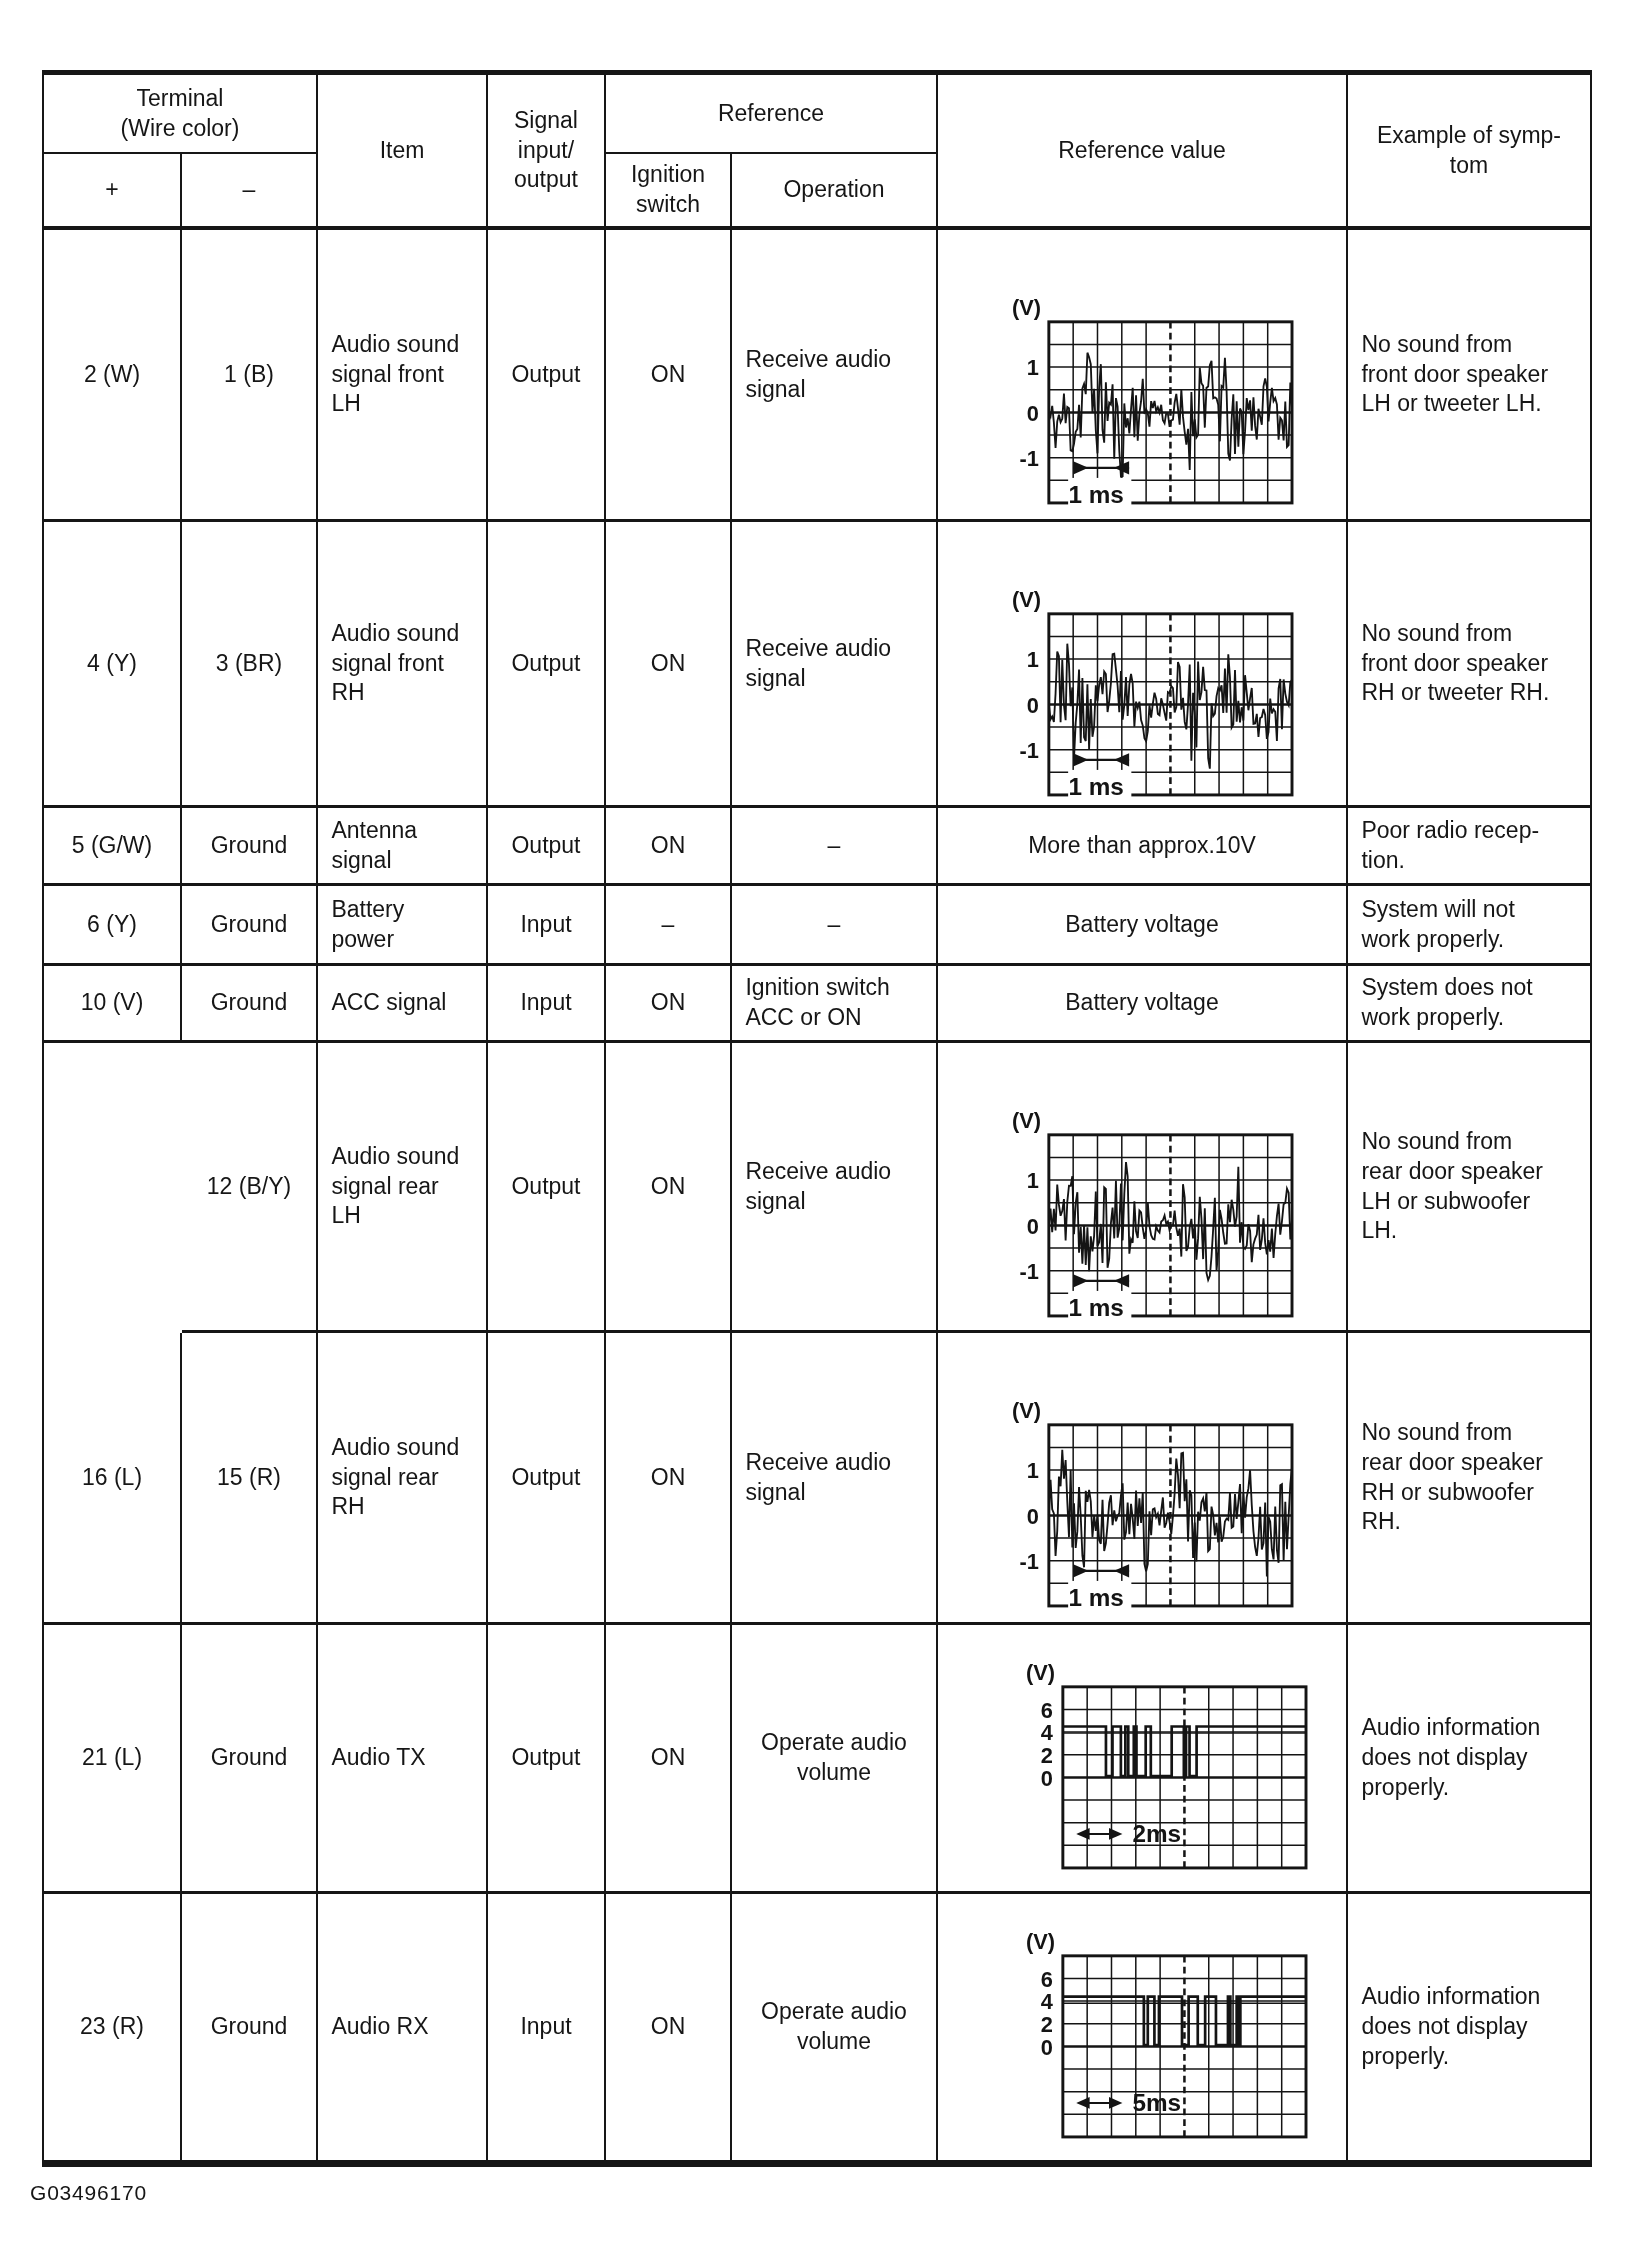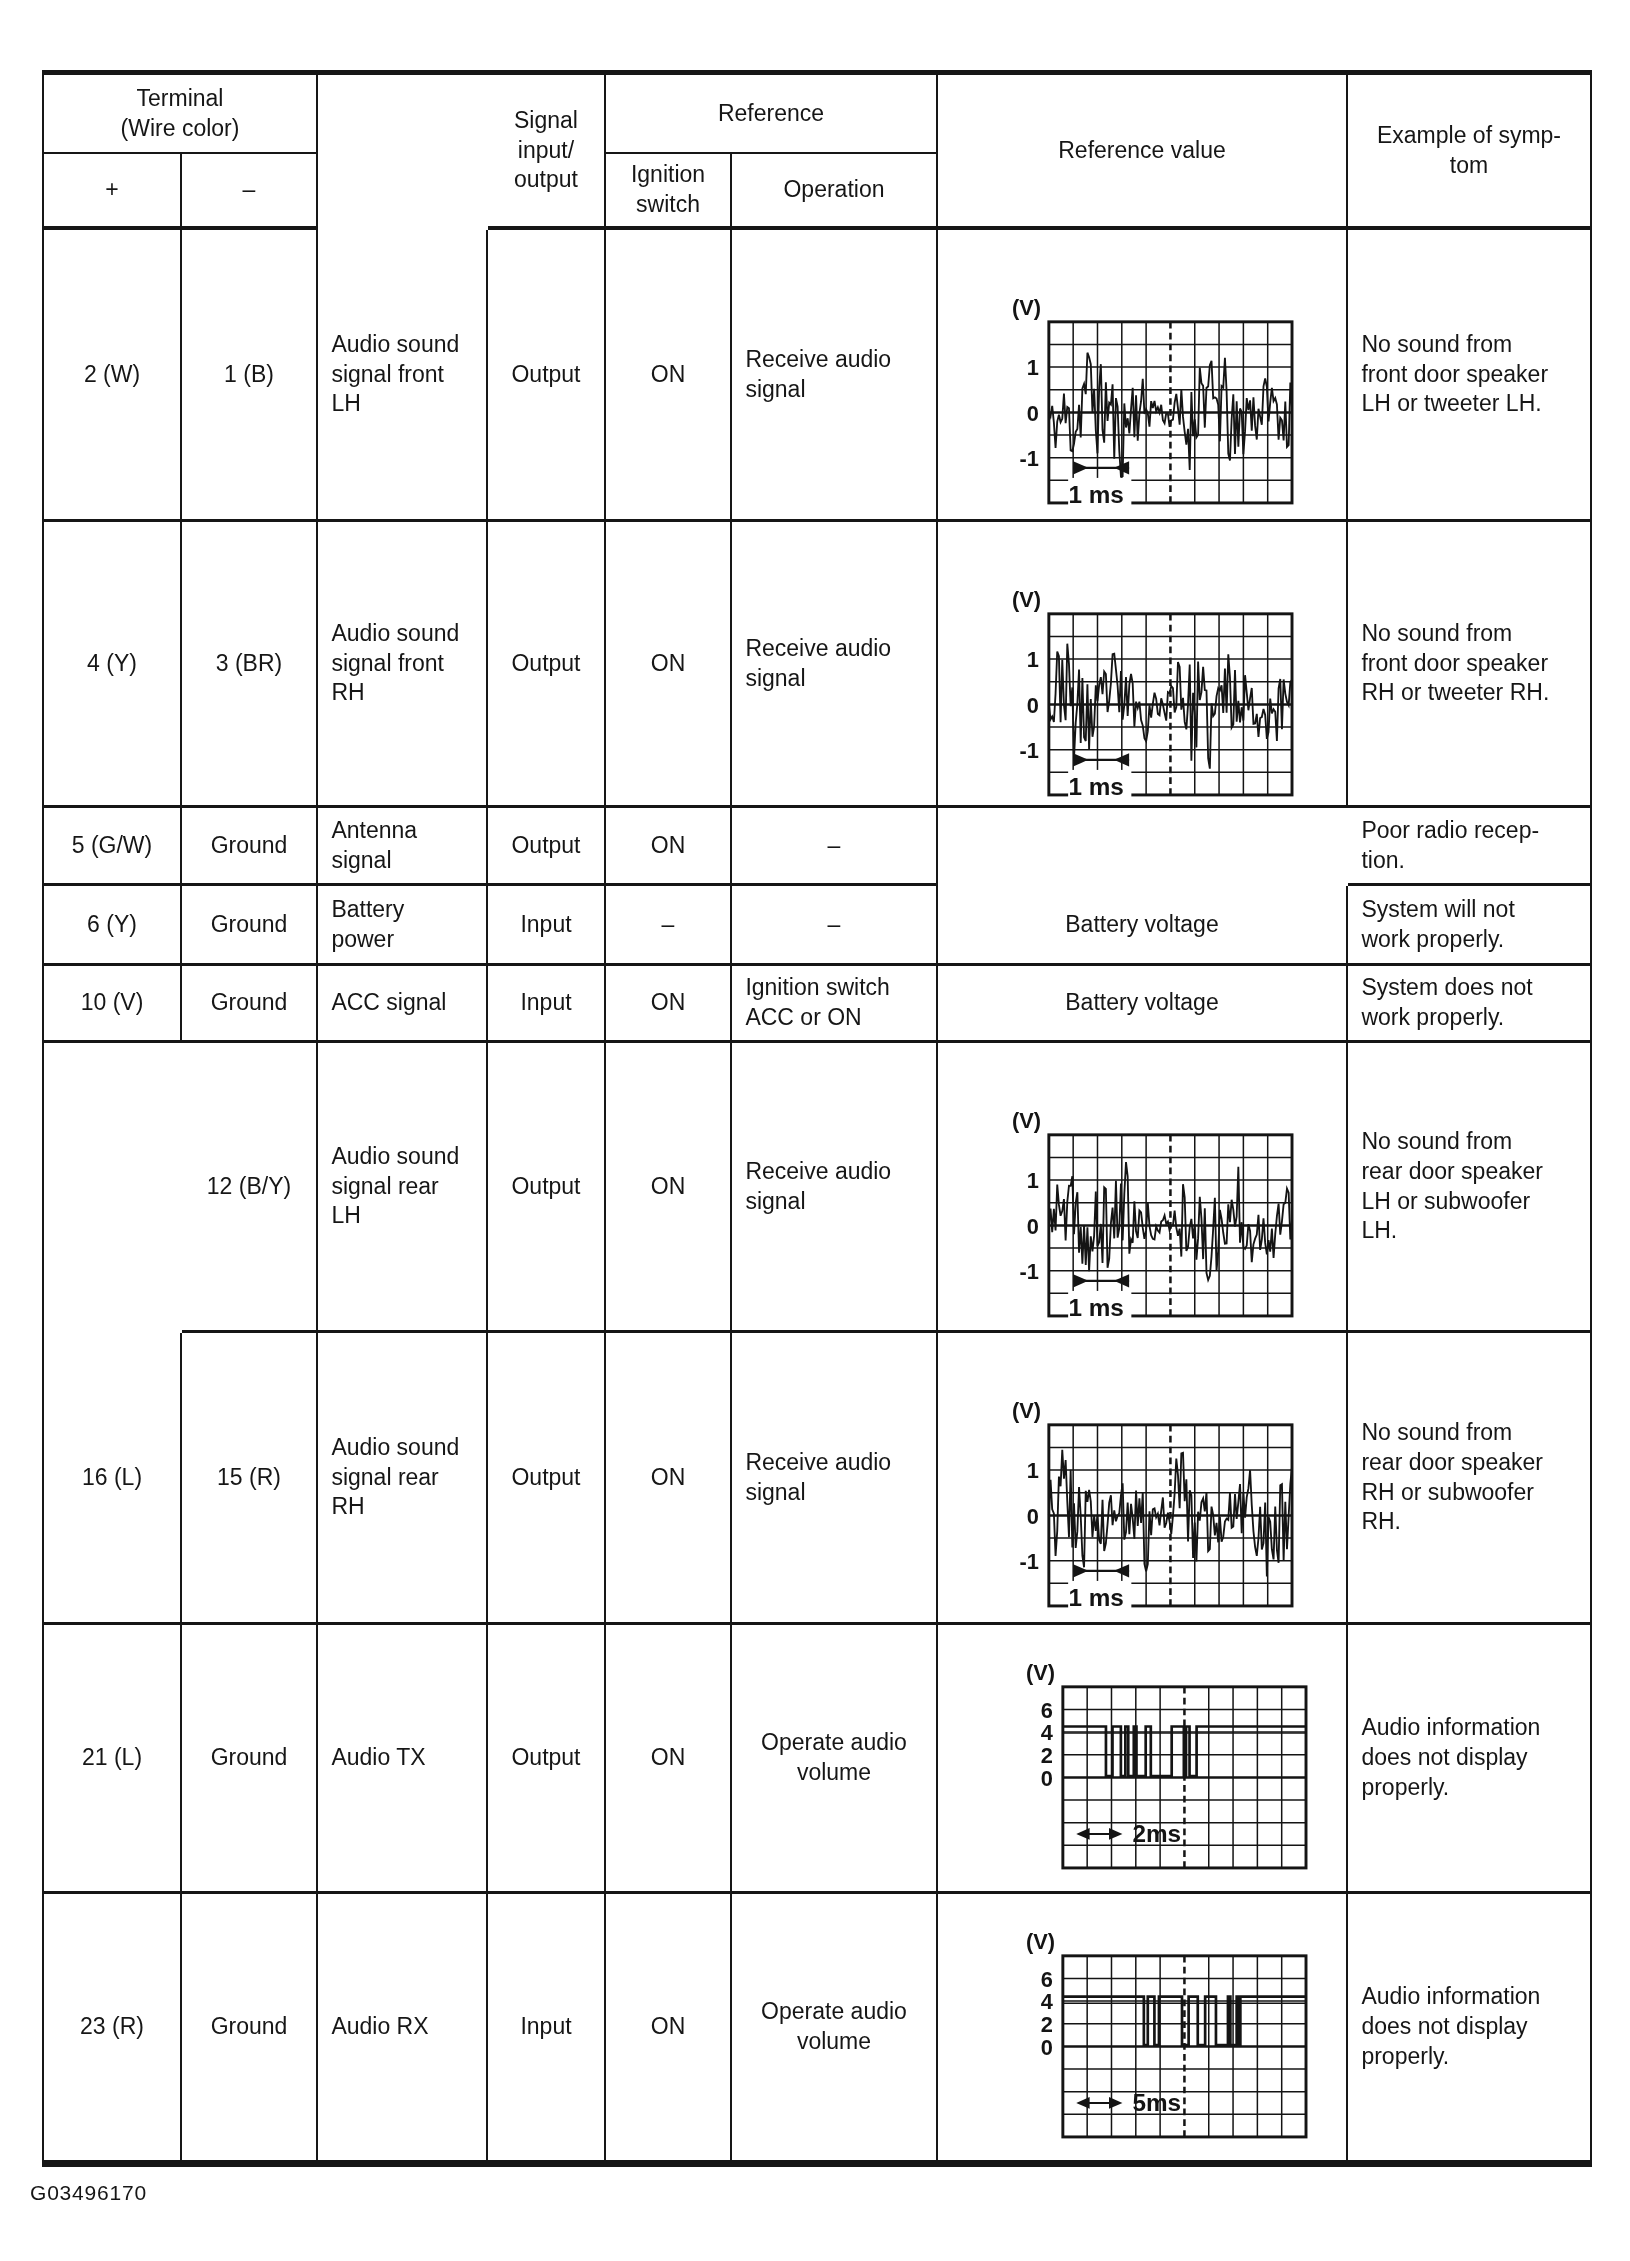--- a/index.html
+++ b/index.html
@@ -38,20 +38,21 @@
 <body>
 
 <div class="page">
 
   <div class="svc-table">
 
     <div class="cell bb3" style="grid-area:1/1/2/3">Terminal
 (Wire color)</div>
     <div class="cell bb5" style="grid-area:2/1/3/2">+</div>
     <div class="cell bb5" style="grid-area:2/2/3/3">–</div>
+    <div class="cell bb5" style="grid-area:1/3/3/4">Item</div>
     <div class="cell bb5" style="grid-area:1/4/3/5">Signal
 input/
 output</div>
     <div class="cell bb3" style="grid-area:1/5/2/7">Reference</div>
     <div class="cell bb5" style="grid-area:2/5/3/6">Ignition
 switch</div>
     <div class="cell bb5" style="grid-area:2/6/3/7">Operation</div>
     <div class="cell bb5 col-last" style="grid-area:1/8/3/9">Example of symp-
 tom</div>
     <div class="cell bb5" style="grid-area:1/7/3/8">Reference value</div>
@@ -144,20 +145,21 @@
 front door speaker
 RH or tweeter RH.</div>
 
     <div class="cell" style="grid-area:5/1">5 (G/W)</div>
     <div class="cell" style="grid-area:5/2">Ground</div>
     <div class="cell left" style="grid-area:5/3">Antenna
 signal</div>
     <div class="cell" style="grid-area:5/4">Output</div>
     <div class="cell" style="grid-area:5/5">ON</div>
     <div class="cell" style="grid-area:5/6">–</div>
+    <div class="cell" style="grid-area:5/7">More than approx.10V</div>
     <div class="cell left col-last" style="grid-area:5/8">Poor radio recep-
 tion.</div>
 
     <div class="cell" style="grid-area:6/1">6 (Y)</div>
     <div class="cell" style="grid-area:6/2">Ground</div>
     <div class="cell left" style="grid-area:6/3">Battery
 power</div>
     <div class="cell" style="grid-area:6/4">Input</div>
     <div class="cell" style="grid-area:6/5">–</div>
     <div class="cell" style="grid-area:6/6">–</div>

